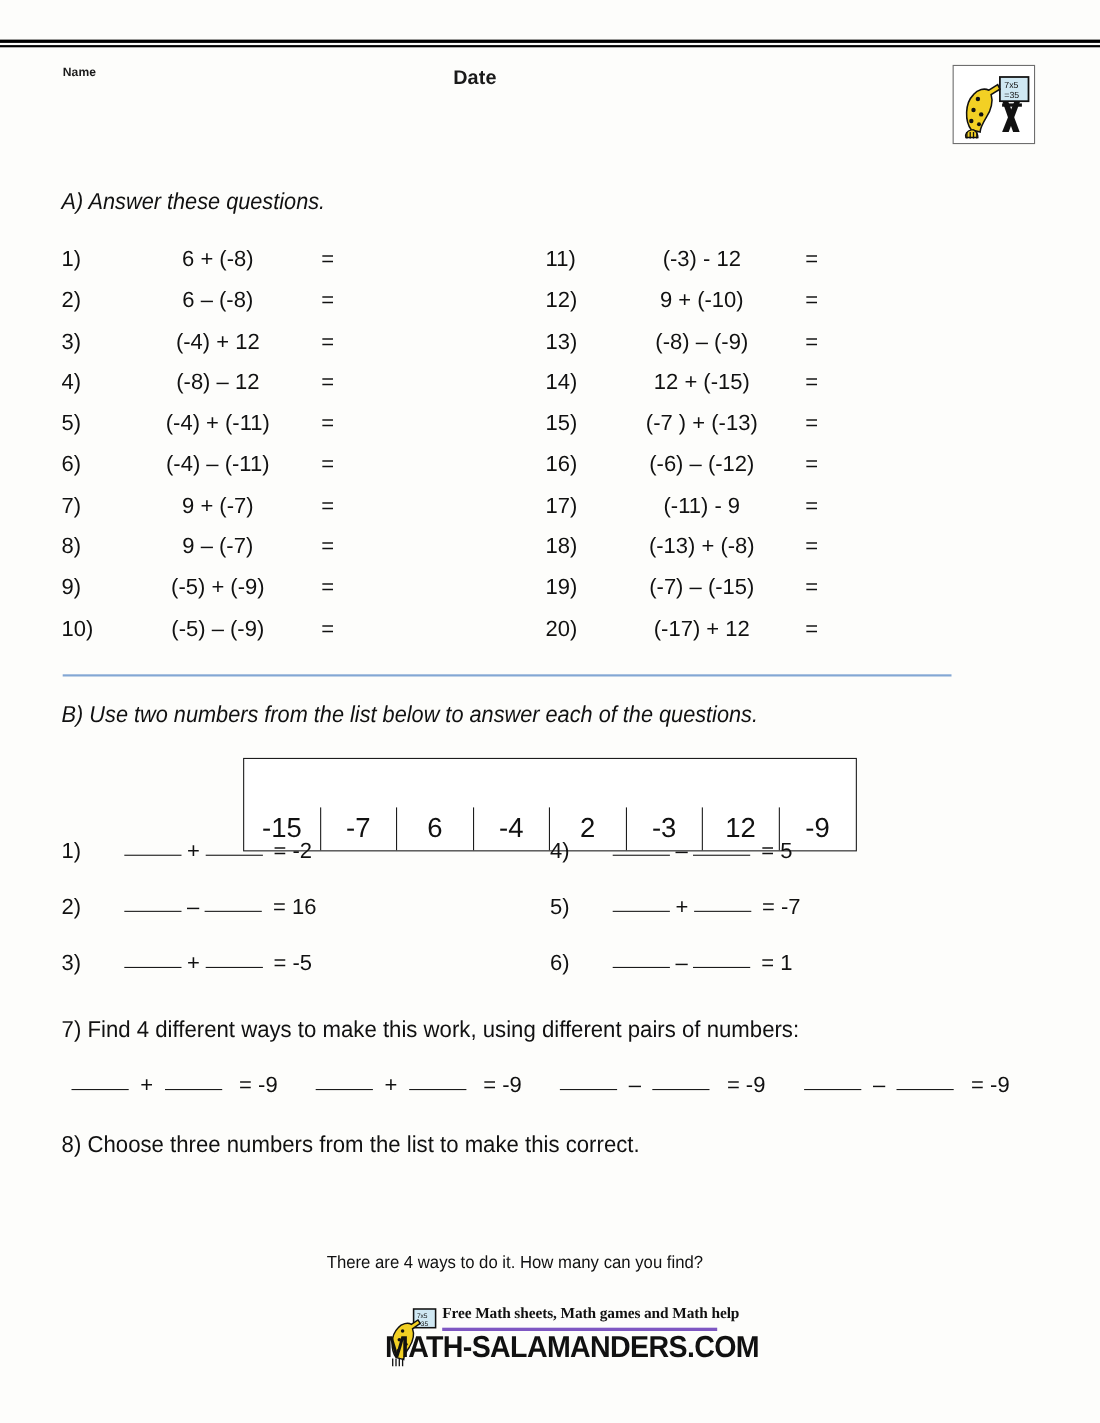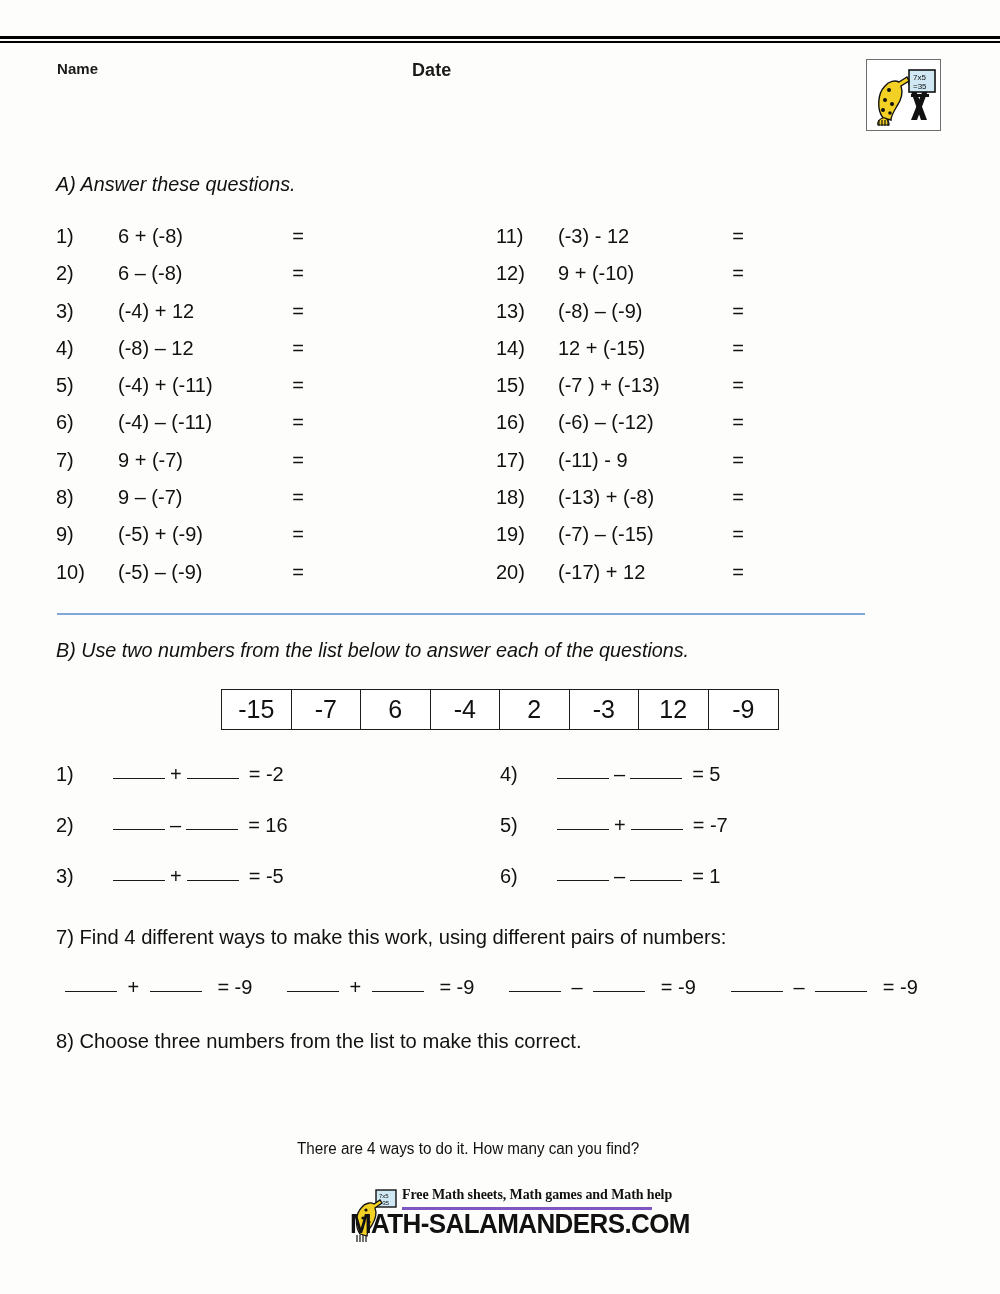--- a/index.html
+++ b/index.html
@@ -30,21 +30,21 @@
   }
   .top-rule .bar-b {
     position: absolute; left: 0; top: 5px;
     width: 1000px; height: 2px; background: #000;
   }
 
   
   .hdr-name {
     position: absolute;
     left: 57px; top: 60px;
-    font-size: 15px;
+    font-size: 11px;
     font-weight: bold;
     color: #1a1a1a;
     letter-spacing: .1px;
   }
   .hdr-date {
     position: absolute;
     left: 412px; top: 60px;
     font-size: 18px;
     font-weight: bold;
     color: #1a1a1a;
@@ -105,21 +105,21 @@
     white-space: nowrap;
   }
   .qnum {
     width: 62px;
     flex: 0 0 62px;
     text-align: left;
   }
   .qexp {
     width: 160px;
     flex: 0 0 160px;
-    text-align: left;
+    text-align: center;
     padding-right: 0px;
   }
   .qeq {
     width: 40px;
     flex: 0 0 40px;
     text-align: center;
   }
 
   
   .divider {
@@ -141,20 +141,21 @@
   .numcell {
     width: 69.5px;
     height: 39px;
     border-right: 1px solid #1d1d1d;
     display: flex;
     align-items: center;
     justify-content: center;
     font-size: 25px;
     color: #111;
     box-sizing: border-box;
+    margin-top: 44px;
   }
   .numcell:last-child { border-right: none; }
 
   
   .bgrid {
     position: absolute;
     font-size: 20px;
     color: #111;
   }
   #bcol-left  { left: 56px; top: 763px; width: 420px; }

